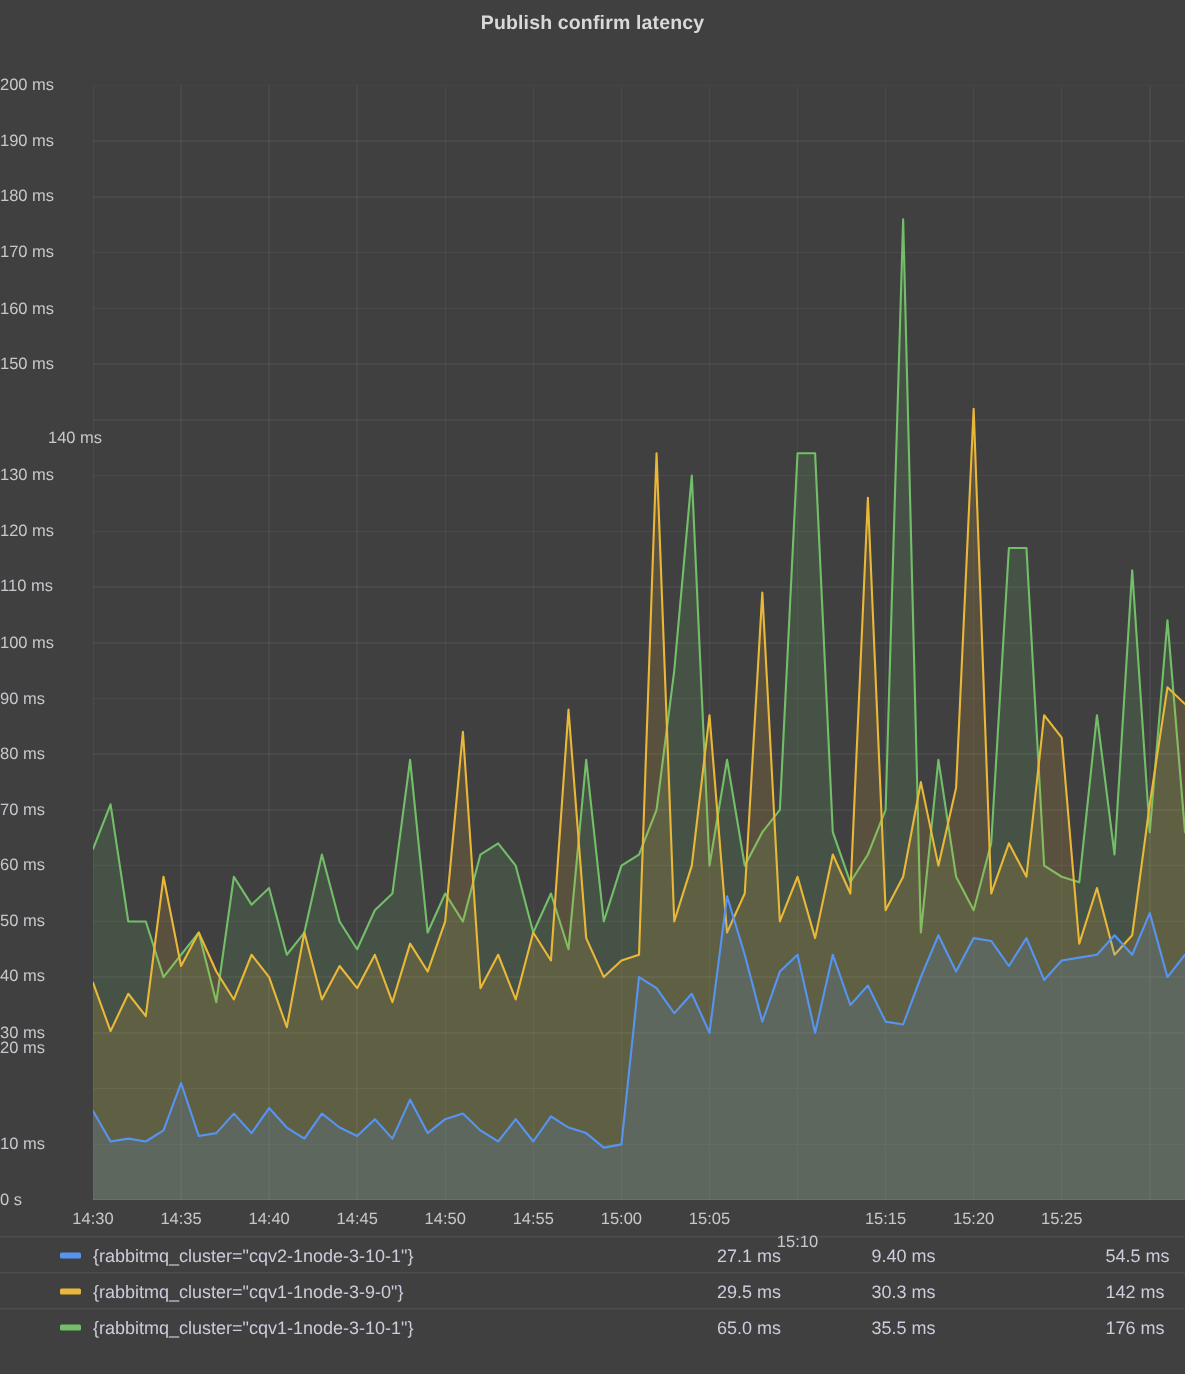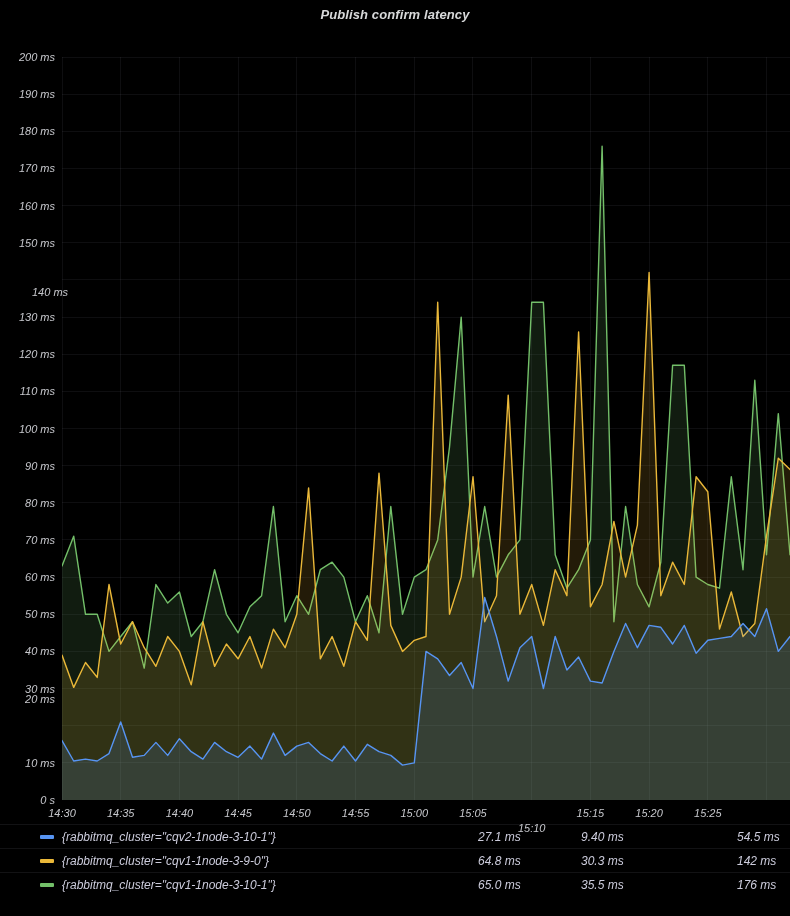--- a/index.html
+++ b/index.html
@@ -1,33 +1,33 @@
 <!DOCTYPE html>
 <html><head>
 <meta charset="utf-8">
 <style>
   * { margin:0; padding:0; box-sizing:border-box; }
   html,body { background:#111217; }
   body { font-family:"Liberation Sans", sans-serif; }
   .panel{
     position:relative; width:790px; height:916px;
-    background:#000000; overflow:hidden; color:#CCCCDC;font-style:italic;
+    background:#404040; overflow:hidden; color:#CCCCDC;
   }
   .panel-title{
     position:absolute; top:7px; left:0; width:100%;
     text-align:center; font-size:13px; font-weight:bold; color:#D8D9DA;
     letter-spacing:.1px;
   }
   .plot-wrap{ position:absolute; left:62px; top:57px; width:728px; height:743px; }
   .plot-wrap svg{ display:block; width:728px; height:743px; }
   .axis-label{
     position:absolute; font-size:11px; color:#C7C8CD; line-height:14px;
     white-space:nowrap;
   }
-  .y-label{ left:0; width:55px; text-align:right; }
+  .y-label{ left:0; width:55px; }
   .x-label{ width:60px; text-align:center; top:806px; }
   .legend{
     position:absolute; left:0; right:0; top:824px; bottom:0;
     font-size:12px;
   }
   .legend-row{
     display:flex; align-items:center; height:24px;
     border-top:1px solid rgba(204,204,220,0.09);
   }
   .legend-header{ height:20px; border-top:none; align-items:flex-end; padding-bottom:3px; }
@@ -141,21 +141,21 @@
           </div>
           <div class="cell-mean val">27.1 ms</div>
           <div class="cell-min val">9.40 ms</div>
           <div class="cell-max val">54.5 ms</div>
         </div>
         <div class="legend-row">
           <div class="cell-name">
             <span class="swatch" style="background: rgb(234, 184, 57);"></span>
             <span class="series-name">{rabbitmq_cluster="cqv1-1node-3-9-0"}</span>
           </div>
-          <div class="cell-mean val">64.8 ms</div>
+          <div class="cell-mean val">29.5 ms</div>
           <div class="cell-min val">30.3 ms</div>
           <div class="cell-max val">142 ms</div>
         </div>
         <div class="legend-row">
           <div class="cell-name">
             <span class="swatch" style="background: rgb(115, 191, 105);"></span>
             <span class="series-name">{rabbitmq_cluster="cqv1-1node-3-10-1"}</span>
           </div>
           <div class="cell-mean val">65.0 ms</div>
           <div class="cell-min val">35.5 ms</div>

